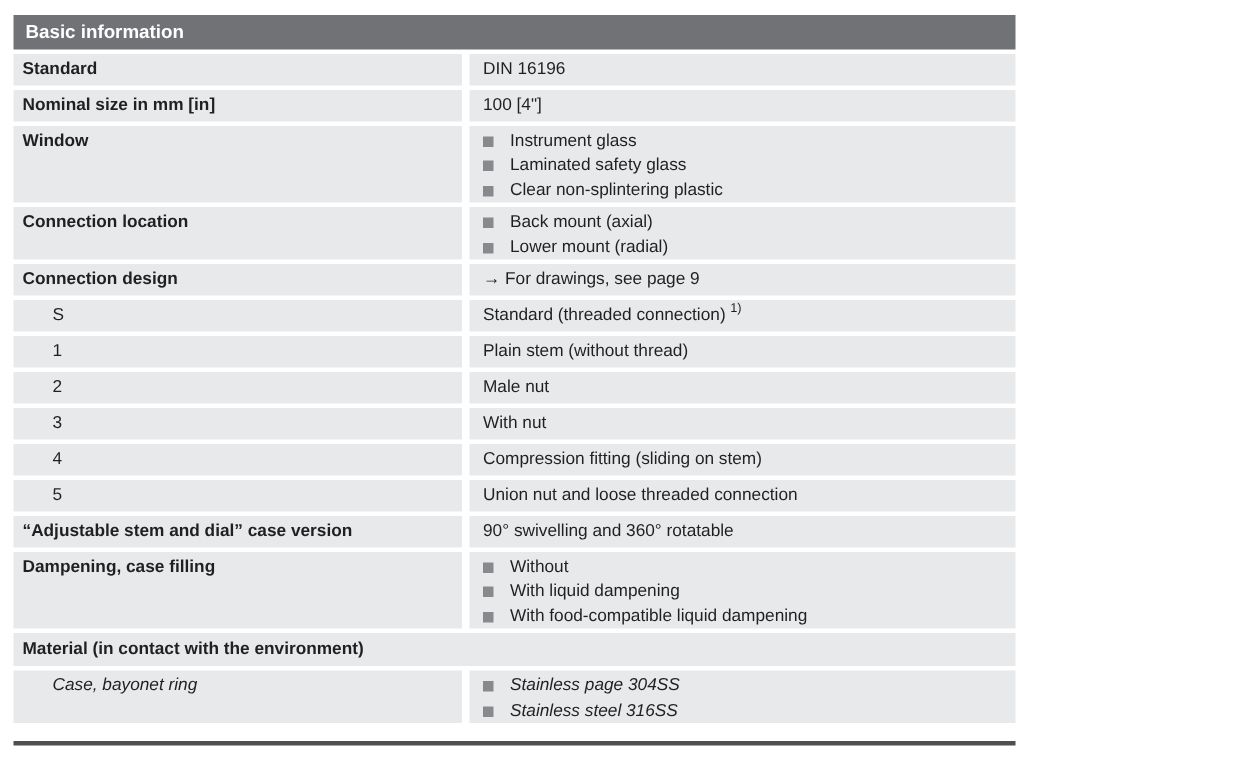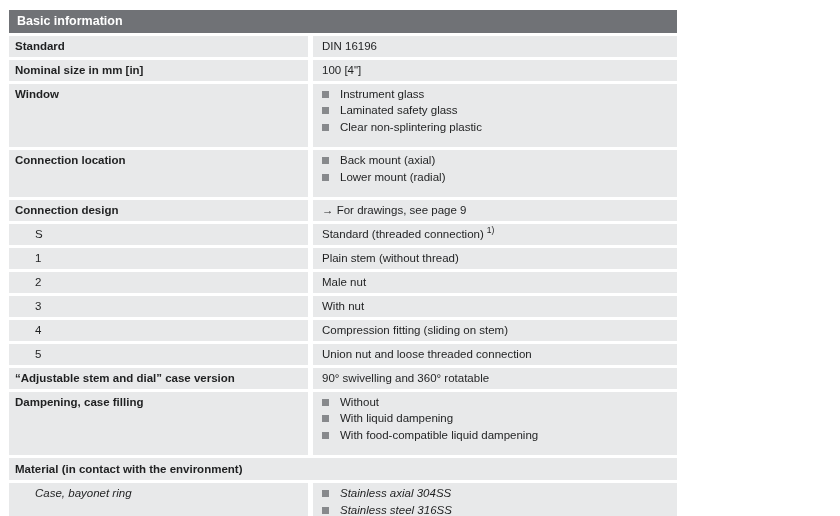--- a/index.html
+++ b/index.html
@@ -60,21 +60,21 @@
     font-weight:normal;
   }
   .cell.right{
     flex:1;
     padding:3px 8px 3px 9px;
     line-height:15px;
     min-height:21px;
   }
   .cell.right.has-bullets{
     padding-top:2px;
-    padding-bottom:12px;
+    padding-bottom:0;
   }
   .span-cell{
     flex:1;
     padding:3px 6px 3px 6px;
     font-weight:bold;
     line-height:16px;
     min-height:22px;
   }
   .bullet-line{
     display:flex;
@@ -197,21 +197,21 @@
         </div>
       </div>
       <div class="row gap-before">
         <div class="cell span-cell">Material (in contact with the environment)</div>
       </div>
       <div class="row">
         <div class="cell left indent">Case, bayonet ring</div>
         <div class="cell right has-bullets">
           <div class="bullet-line">
             <span class="bullet-sq"></span>
-            <span>Stainless axial 304SS</span>
+            <span>Stainless page 304SS</span>
           </div>
           <div class="bullet-line">
             <span class="bullet-sq"></span>
             <span>Stainless steel 316SS</span>
           </div>
         </div>
       </div>
     </div>
   <div class="bottom-rule"></div>
 </div>

